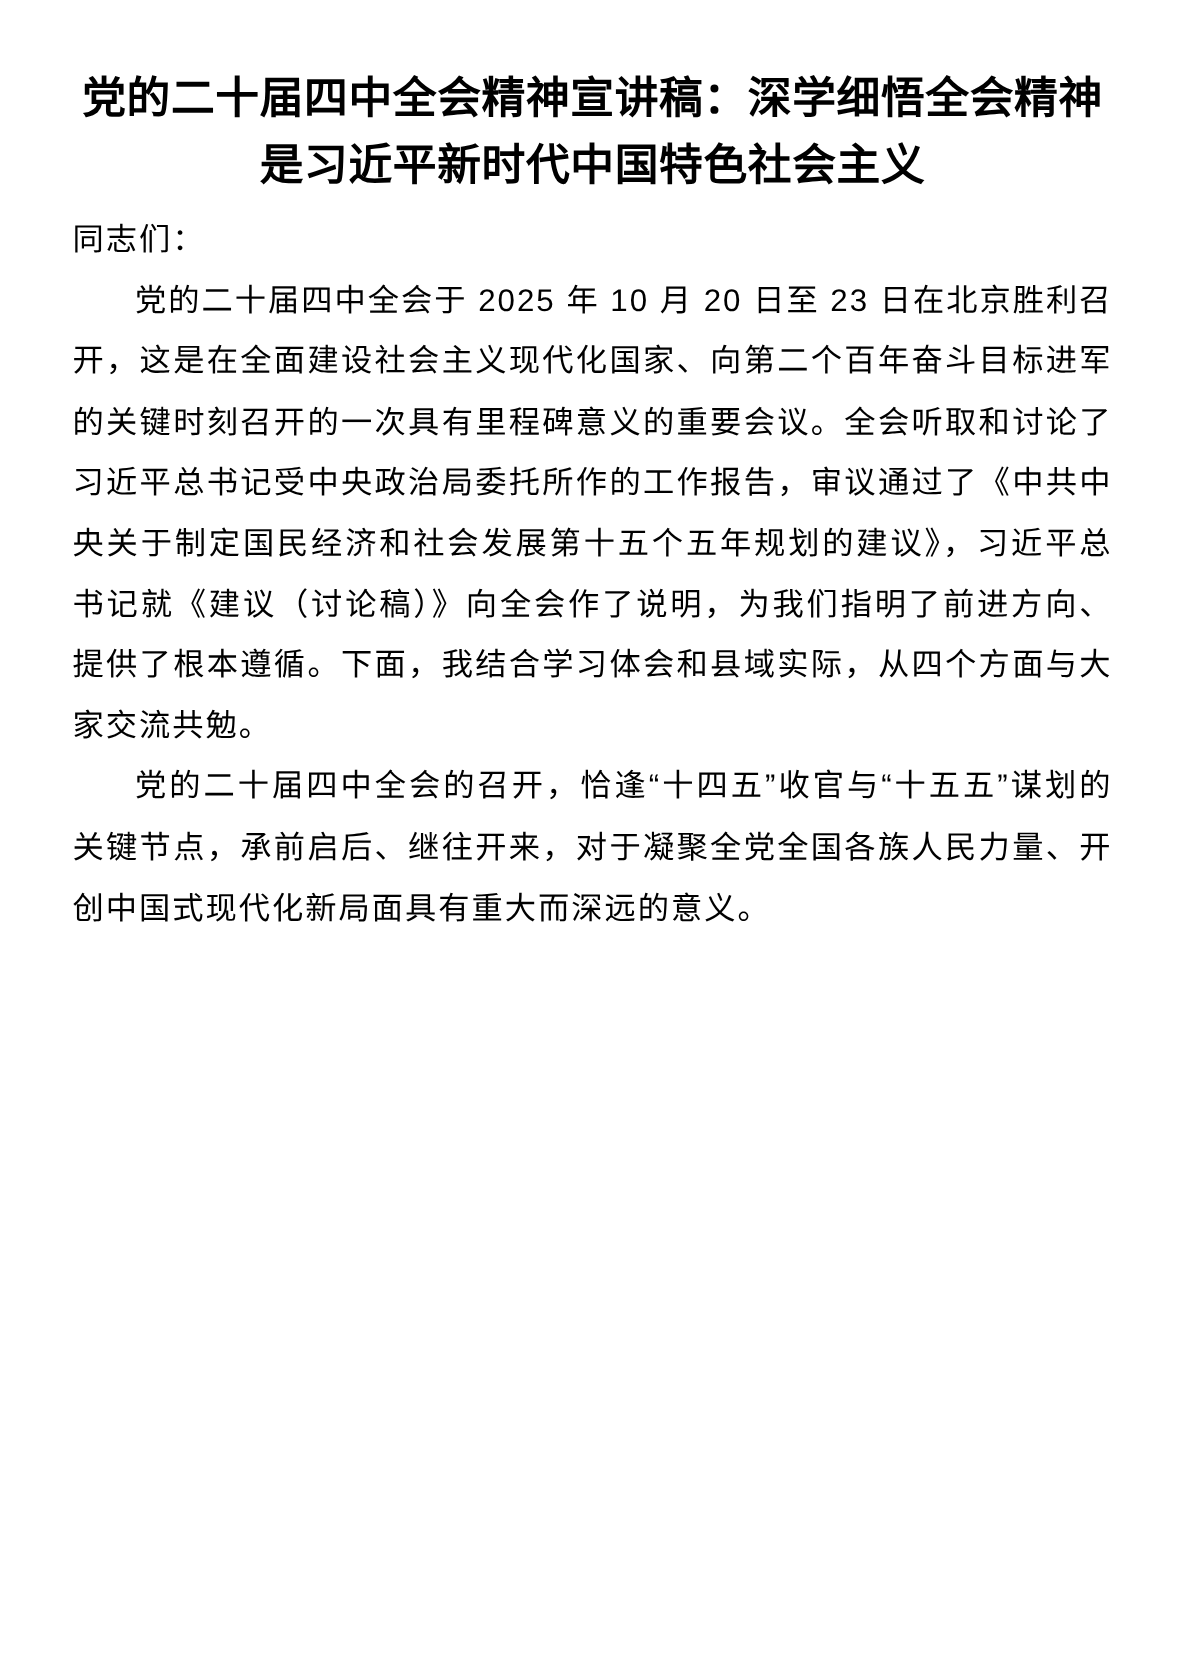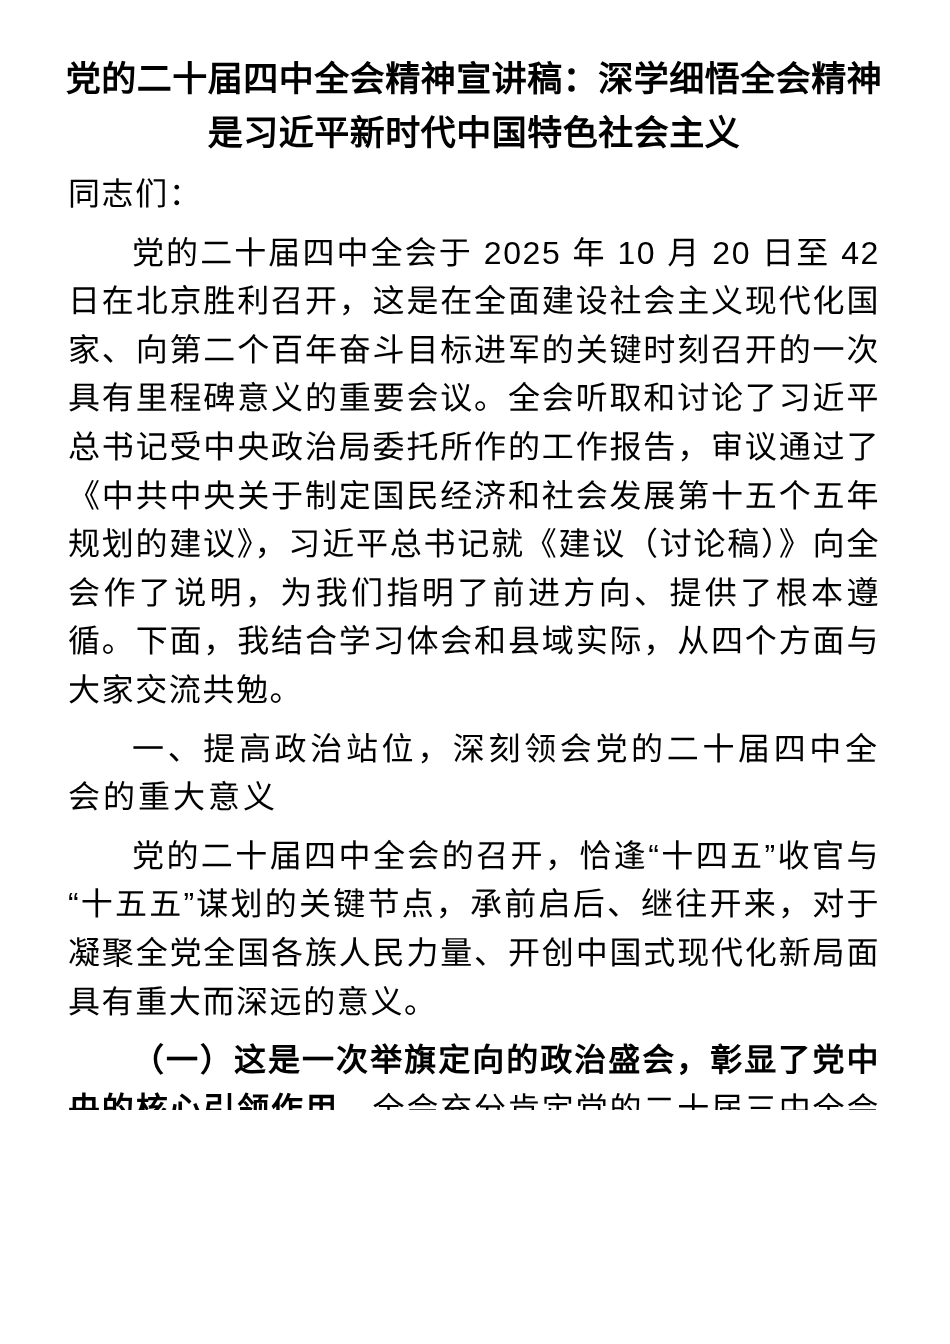--- a/index.html
+++ b/index.html
@@ -23,22 +23,22 @@
     font-size: 35px;
     font-weight: 700;
     text-align: center;
     line-height: 54px;
     letter-spacing: 0.5px;
   }
   .title-line {
     display: block;
   }
   .para {
-    margin: 10px;
-    font-size: 32px;
+    margin: 0;
+    font-size: 25px;
     line-height: 48.6px;
     letter-spacing: 1.6px;
     text-align: justify;
     text-justify: inter-character;
     text-indent: 2em;
     word-break: break-all;
   }
   .salutation {
     text-indent: 0;
   }
@@ -55,21 +55,19 @@
 <div class="page">
 
   <h1 class="doc-title">
     <span class="title-line">党的二十届四中全会精神宣讲稿：深学细悟全会精神</span>
     <span class="title-line">是习近平新时代中国特色社会主义</span>
   </h1>
 
   <p class="para salutation">同志们：</p>
 
 
-  <p class="para">党的二十届四中全会于 2025 年 10 月 20 日至 42 日在北京胜利召开，这是在全面建设社会主义现代化国家、向第二个百年奋斗目标进军的关键时刻召开的一次具有里程碑意义的重要会议。全会听取和讨论了习近平总书记受中央政治局委托所作的工作报告，审议通过了《中共中央关于制定国民经济和社会发展第十五个五年规划的建议》，习近平总书记就《建议（讨论稿）》向全会作了说明，为我们指明了前进方向、提供了根本遵循。下面，我结合学习体会和县域实际，从四个方面与大家交流共勉。</p>
+  <p class="para">党的二十届四中全会于 2025 年 10 月 20 日至 23 日在北京胜利召开，这是在全面建设社会主义现代化国家、向第二个百年奋斗目标进军的关键时刻召开的一次具有里程碑意义的重要会议。全会听取和讨论了习近平总书记受中央政治局委托所作的工作报告，审议通过了《中共中央关于制定国民经济和社会发展第十五个五年规划的建议》，习近平总书记就《建议（讨论稿）》向全会作了说明，为我们指明了前进方向、提供了根本遵循。下面，我结合学习体会和县域实际，从四个方面与大家交流共勉。</p>
 
-  <p class="para heading1">一、提高政治站位，深刻领会党的二十届四中全会的重大意义</p>
 
   <p class="para">党的二十届四中全会的召开，恰逢“十四五”收官与“十五五”谋划的关键节点，承前启后、继往开来，对于凝聚全党全国各族人民力量、开创中国式现代化新局面具有重大而深远的意义。</p>
 
-  <p class="para"><span class="bold-lead">（一）这是一次举旗定向的政治盛会，彰显了党中央的核心引领作用。</span><span>全会充分肯定党的二十届三中全会以来中央政治局的工作，一致认为在以习近平同志为核心的党中央坚强领导下，我们有效应对复杂国际形势和艰巨国内改革发展稳定任务，经受住多重风险挑战，推动党和国家事业取得新的重大成就。全会通过的《建议》，是习近平新时代中国特色社会主义</span></p>
 
 </div>
 
 </body></html>

